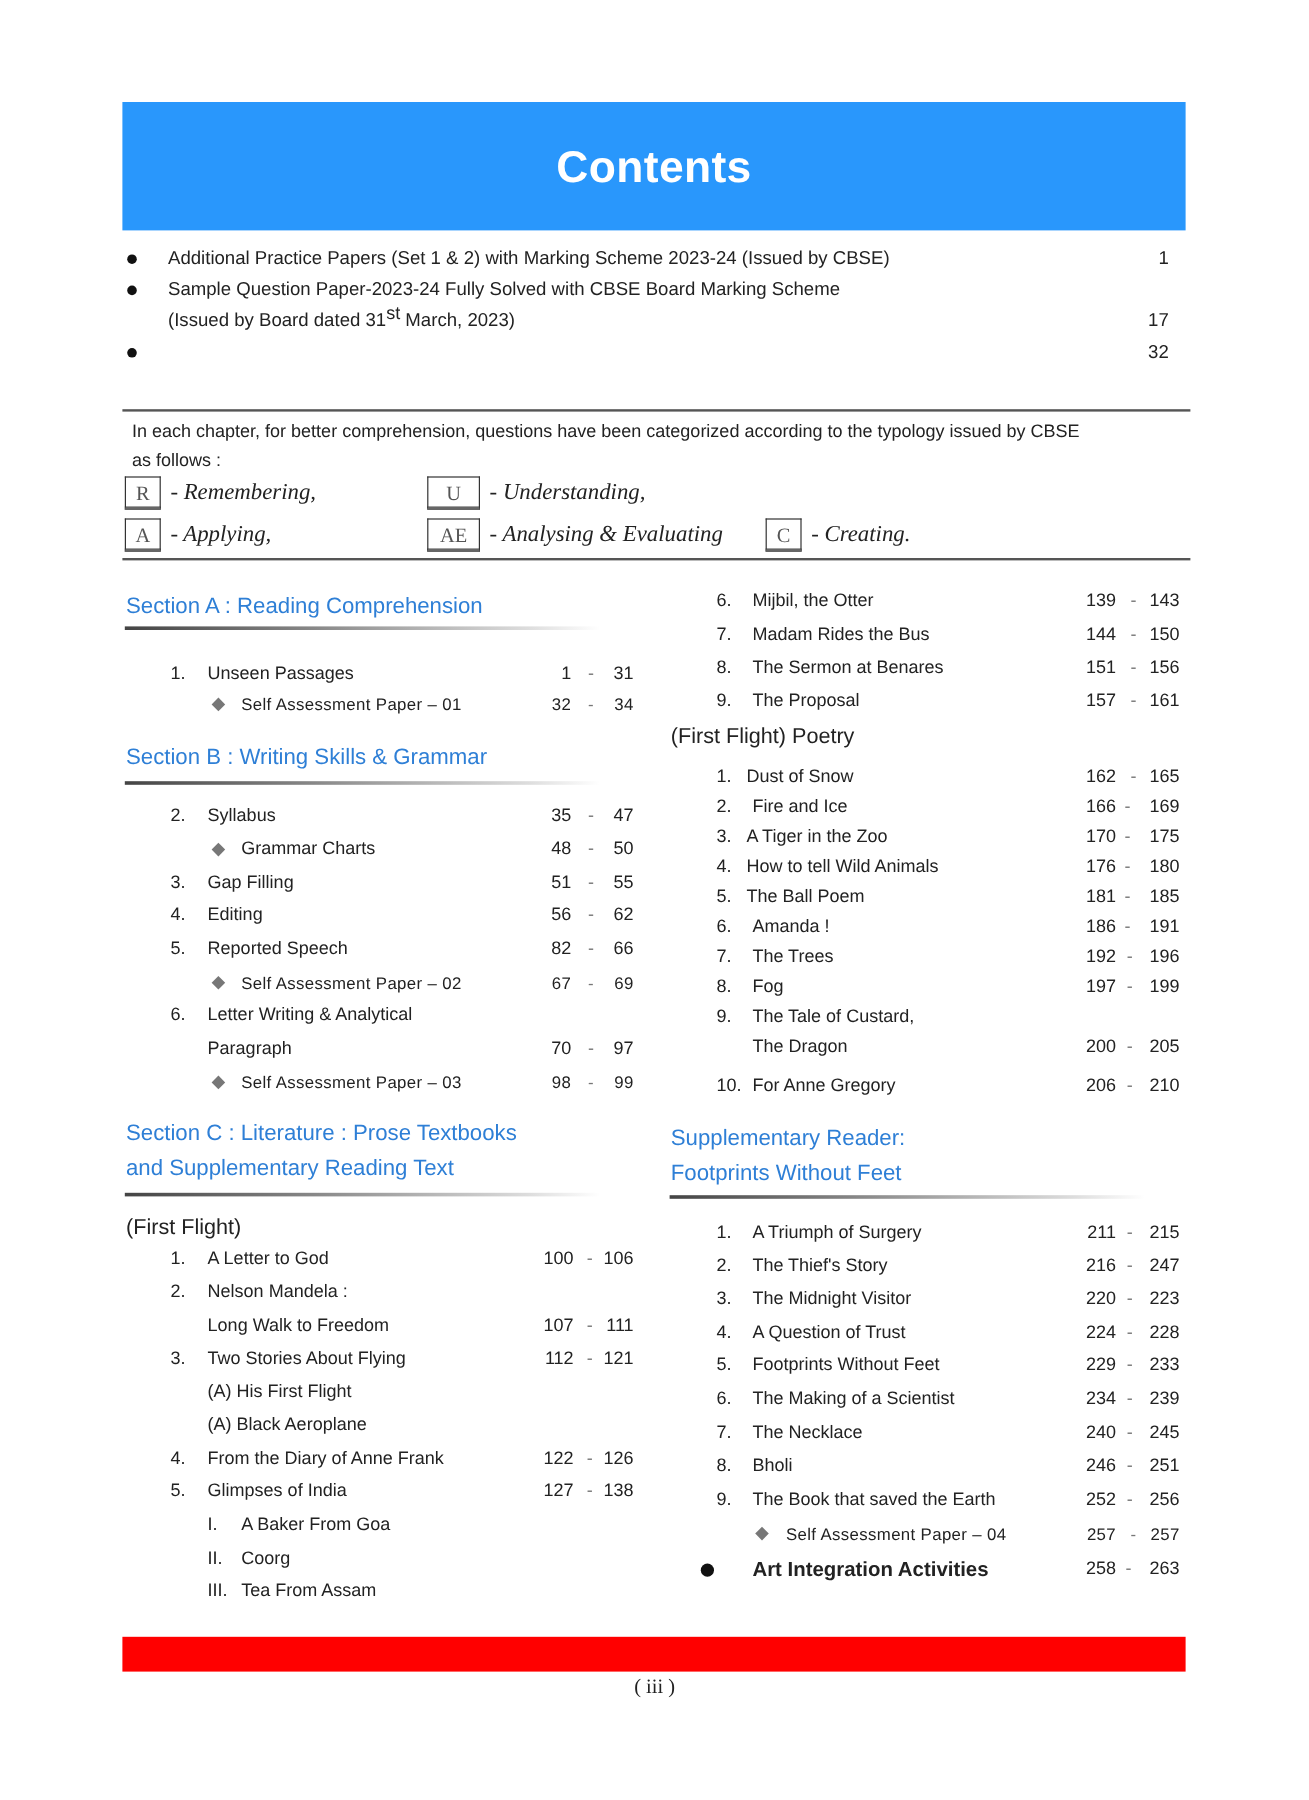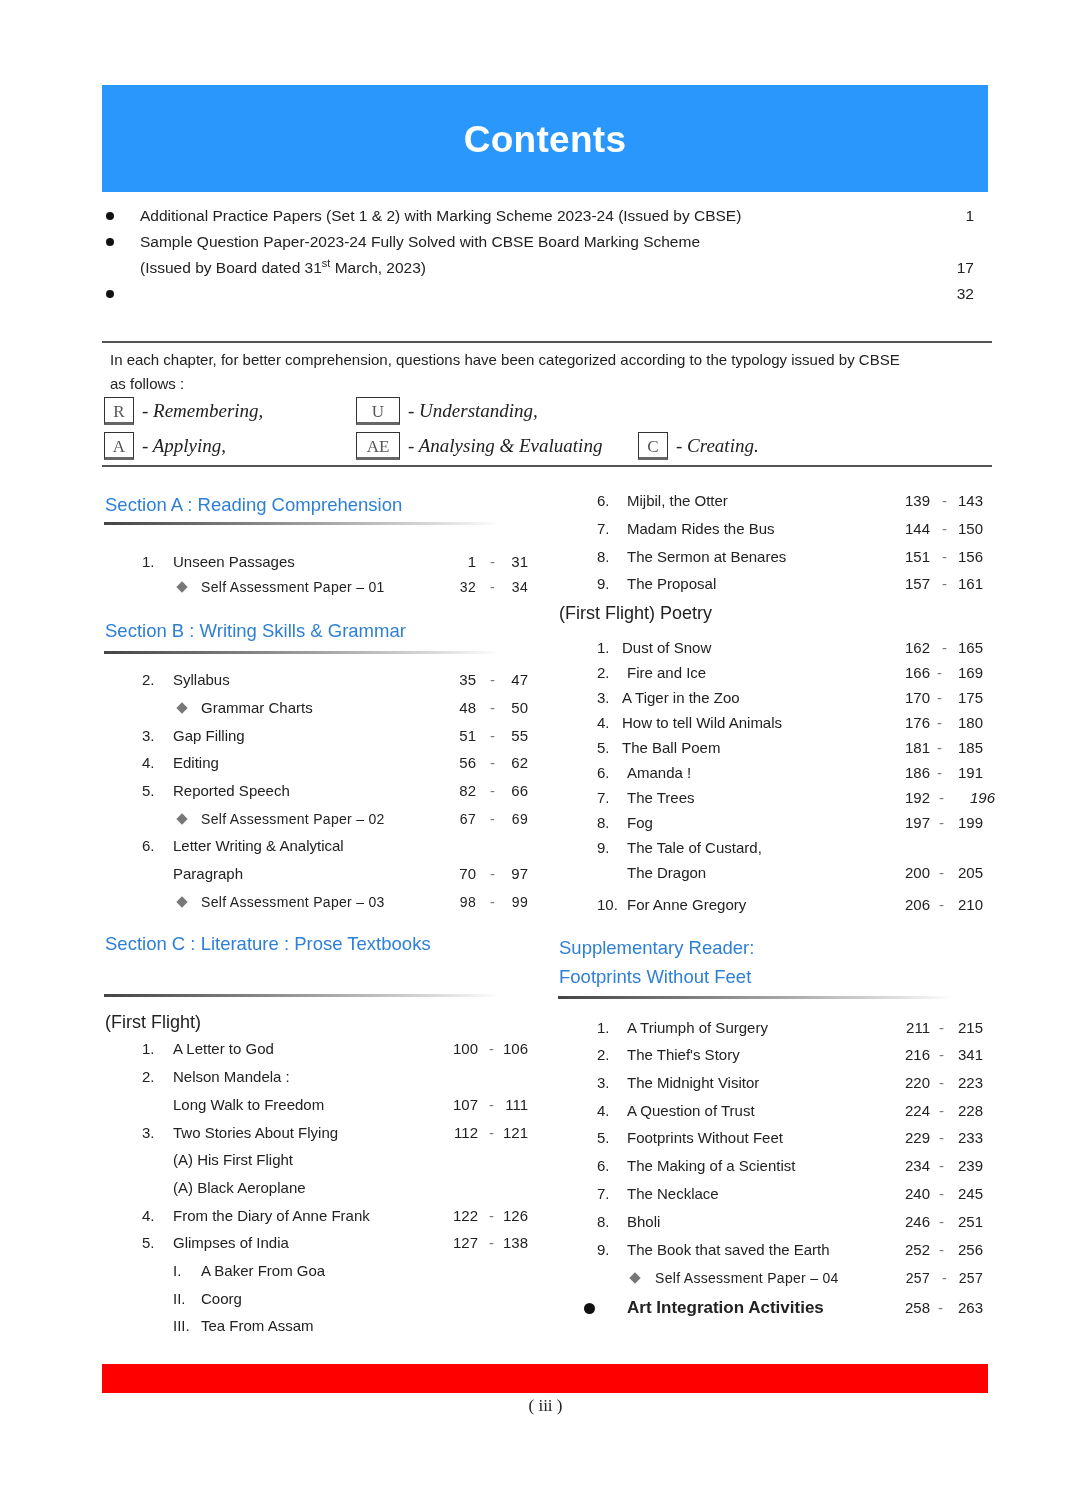--- a/index.html
+++ b/index.html
@@ -6,21 +6,21 @@
   body { width:1091px; height:1500px; position:relative; font-family:"Liberation Sans", sans-serif; color:#222; overflow:hidden; }
   .abs { position:absolute; }
   .banner { left:102px; top:85px; width:886px; height:107px; background:#2997fc; display:flex; align-items:center; justify-content:center; }
   .banner-title { color:#ffffff; font-family:"Liberation Sans", sans-serif; font-weight:bold; font-size:37px; letter-spacing:0.3px; margin-top:2px; }
 
   .top-list { left:102px; top:203px; width:880px; font-size:15.5px; color:#222; }
   .top-item { position:relative; height:26px; line-height:26px; }
   .top-item .bullet { position:absolute; left:4px; top:9px; width:8px; height:8px; border-radius:50%; background:#111; }
   .top-item .txt { position:absolute; left:38px; }
   .top-item .pg { position:absolute; right:8px; }
-  .top-item sup { font-size:11px; line-height:0; }
+  .top-item sup { font-size:15px; line-height:0; }
 
   .hr { height:2px; background:#555; }
   .intro { left:110px; top:348px; width:880px; font-size:15px; line-height:24px; color:#222; }
   .legend-row { position:absolute; display:flex; align-items:center; font-family:"Liberation Serif", serif; font-style:italic; font-size:19px; color:#222; }
   .legend-box { display:inline-block; width:30px; height:28px; border:1.5px solid #333; border-bottom:3px solid #666; font-style:normal; font-family:"Liberation Serif", serif; font-size:17px; color:#555; text-align:center; line-height:28px; margin-right:8px; box-sizing:border-box; }
   .legend-box.wide { width:44px; }
 
   .sec-head { color:#2e7fd6; font-size:18.5px; line-height:29px; }
   .sec-rule { height:3px; background:linear-gradient(to right, #444 0%, #888 40%, #ddd 85%, #fff 100%); }
   .sub-head { font-size:18px; color:#222; }
@@ -172,20 +172,21 @@
 <div class="row small" style="left:142px; top:890px; width:390px;">
   <span class="diamond" style="left:36px;"></span>
   <span class="t" style="left:59px;">Self Assessment Paper – 03</span>
   <span class="p1" style="left:294px;">98</span>
   <span class="dash" style="left:348px;">-</span>
   <span class="p2" style="left:346px;">99</span>
 </div>
 
 <div class="abs sec-head" style="left:105px; top:929px;">
   <div>Section C : Literature : Prose Textbooks</div>
+  <div>and Supplementary Reading Text</div>
 </div>
 <div class="abs sec-rule" style="left:104px; top:994px; width:396px;"></div>
 
 <div class="abs sub-head" style="left:105px; top:1012px;">(First Flight)</div>
 
 <div class="row" style="left:142px; top:1037px; width:390px;">
   <span class="num">1.</span>
   <span class="t" style="left:31px;">A Letter to God</span>
   <span class="p1" style="left:296px;">100</span>
   <span class="dash" style="left:347px;">-</span>
@@ -312,21 +313,21 @@
   <span class="t" style="left:30px;">Amanda !</span>
   <span class="p1" style="left:293px;">186</span>
   <span class="dash" style="left:340px;">-</span>
   <span class="p2" style="left:346px;">191</span>
 </div>
 <div class="row" style="left:597px; top:786px; width:390px;">
   <span class="num">7.</span>
   <span class="t" style="left:30px;">The Trees</span>
   <span class="p1" style="left:293px;">192</span>
   <span class="dash" style="left:342px;">-</span>
-  <span class="p2" style="left:358px;font-style:italic;">196</span>
+  <span class="p2" style="left:346px;">196</span>
 </div>
 <div class="row" style="left:597px; top:811px; width:390px;">
   <span class="num">8.</span>
   <span class="t" style="left:30px;">Fog</span>
   <span class="p1" style="left:293px;">197</span>
   <span class="dash" style="left:342px;">-</span>
   <span class="p2" style="left:346px;">199</span>
 </div>
 <div class="row" style="left:597px; top:836px; width:390px;">
   <span class="num">9.</span>
@@ -357,21 +358,21 @@
   <span class="t" style="left:30px;">A Triumph of Surgery</span>
   <span class="p1" style="left:293px;">211</span>
   <span class="dash" style="left:342px;">-</span>
   <span class="p2" style="left:346px;">215</span>
 </div>
 <div class="row" style="left:597px; top:1043px; width:390px;">
   <span class="num">2.</span>
   <span class="t" style="left:30px;">The Thief's Story</span>
   <span class="p1" style="left:293px;">216</span>
   <span class="dash" style="left:342px;">-</span>
-  <span class="p2" style="left:346px;">341</span>
+  <span class="p2" style="left:346px;">247</span>
 </div>
 <div class="row" style="left:597px; top:1071px; width:390px;">
   <span class="num">3.</span>
   <span class="t" style="left:30px;">The Midnight Visitor</span>
   <span class="p1" style="left:293px;">220</span>
   <span class="dash" style="left:342px;">-</span>
   <span class="p2" style="left:346px;">223</span>
 </div>
 <div class="row" style="left:597px; top:1099px; width:390px;">
   <span class="num">4.</span>

